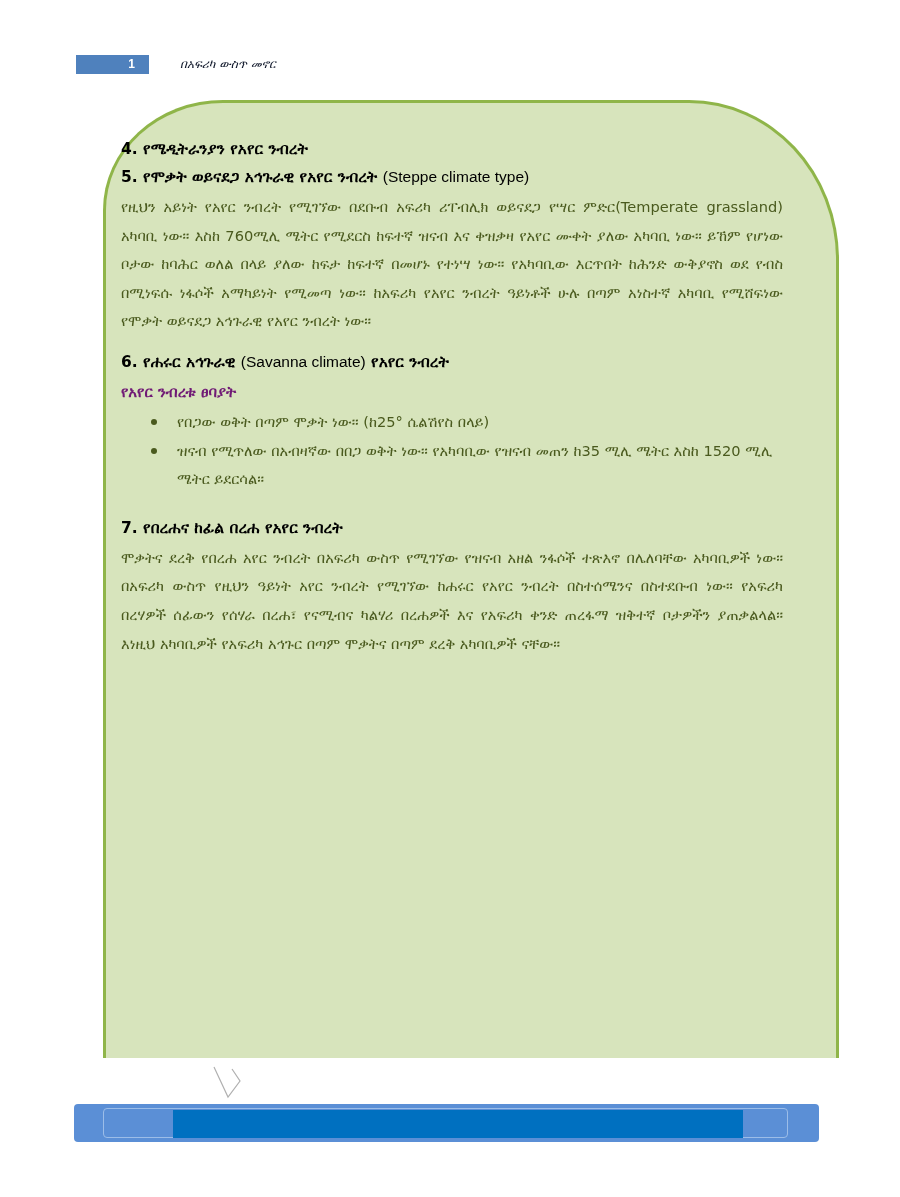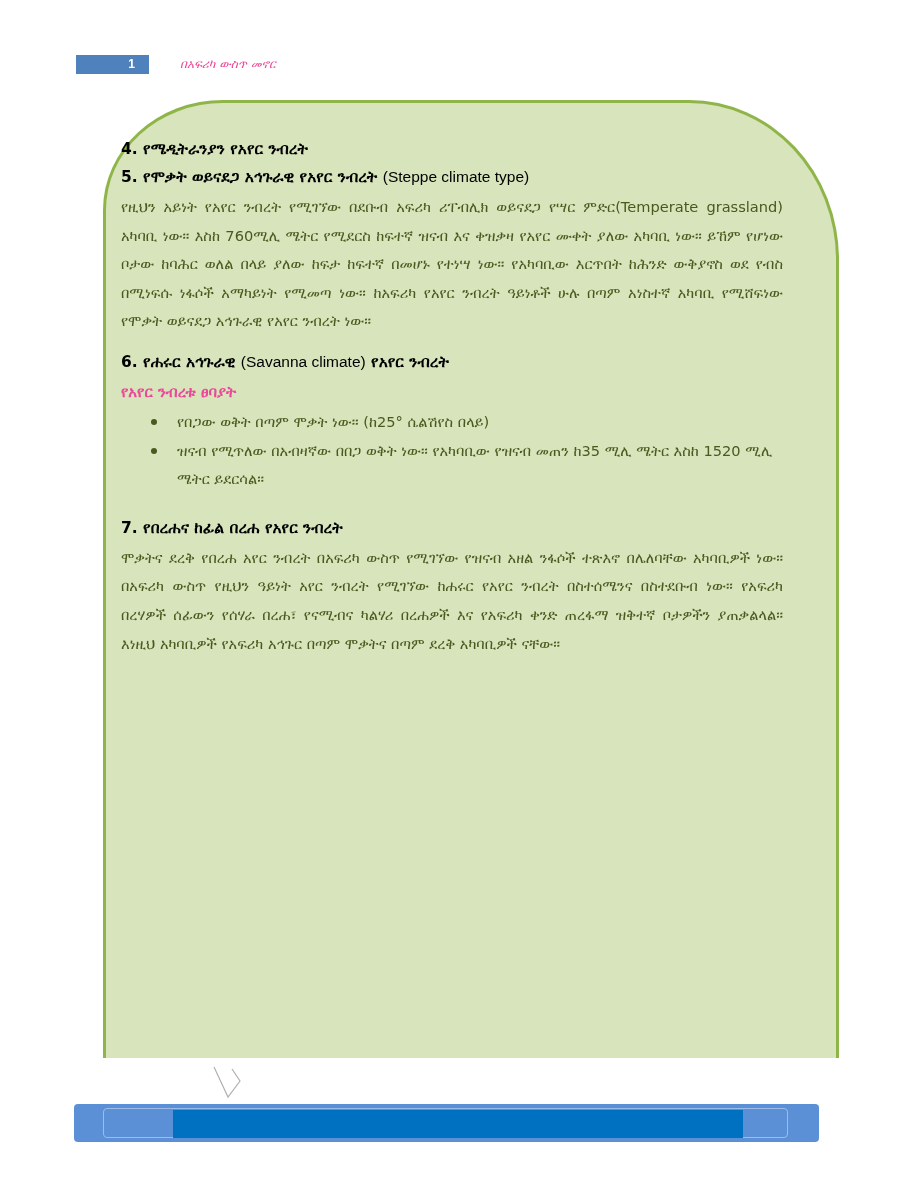--- a/index.html
+++ b/index.html
@@ -6,21 +6,21 @@
   body {
     width:900px; height:1197px; background:#ffffff; position:relative; overflow:hidden;
     font-family:"DejaVu Sans", sans-serif;
   }
   .header-tab {
     position:absolute; left:76px; top:55px; width:73px; height:19px;
     background:#4f81bd; color:#fff; font-family:"Liberation Sans", sans-serif;
     font-weight:bold; font-size:12px; line-height:19px; text-align:right; box-sizing:border-box; padding-right:14px;
   }
   .header-title {
-    position:absolute; left:180px; top:55px; color:#ec4899; font-style:italic; font-size:12px; line-height:19px;
+    position:absolute; left:180px; top:55px; color:#0f172a; font-style:italic; font-size:12px; line-height:19px;
   }
   .panel {
     position:absolute; left:103px; top:100px; width:736px; height:958px;
     background:#d7e4bc; box-sizing:border-box;
     border:3px solid #8fb549;
     border-radius:120px 150px 0 0 / 110px 160px 0 0;
     border-bottom:none;
     overflow:hidden;
   }
   .content {
@@ -28,21 +28,21 @@
     color:#4a5a1e; font-size:14.6px;
   }
   h2 {
     margin:0 0 4px 0; font-size:15.5px; font-weight:bold; color:#000000;
     line-height:24px;
   }
   h2 .en { font-weight:normal; font-family:"Liberation Sans", sans-serif; }
   p {
     margin:0 0 14px 0; line-height:28.6px; text-align:justify;
   }
-  .red-head { color:#ec4899; font-weight:bold; font-size:15px; margin:6px 0 4px 0; line-height:24px; }
+  .red-head { color:#701a75; font-weight:bold; font-size:15px; margin:6px 0 4px 0; line-height:24px; }
   ul { margin:0 0 22px 0; padding-left:48px; list-style:none; }
   li { line-height:28.6px; position:relative; padding-left:8px; }
   li .bullet {
     position:absolute; left:-18px; top:11px; width:6px; height:6px; border-radius:50%; background:#4a5a1e;
   }
   .arrow-deco { position:absolute; left:212px; top:1065px; }
   .footer-bar {
     position:absolute; left:74px; top:1104px; width:745px; height:38px;
     background:#5b8fd6; border-radius:4px;
   }

